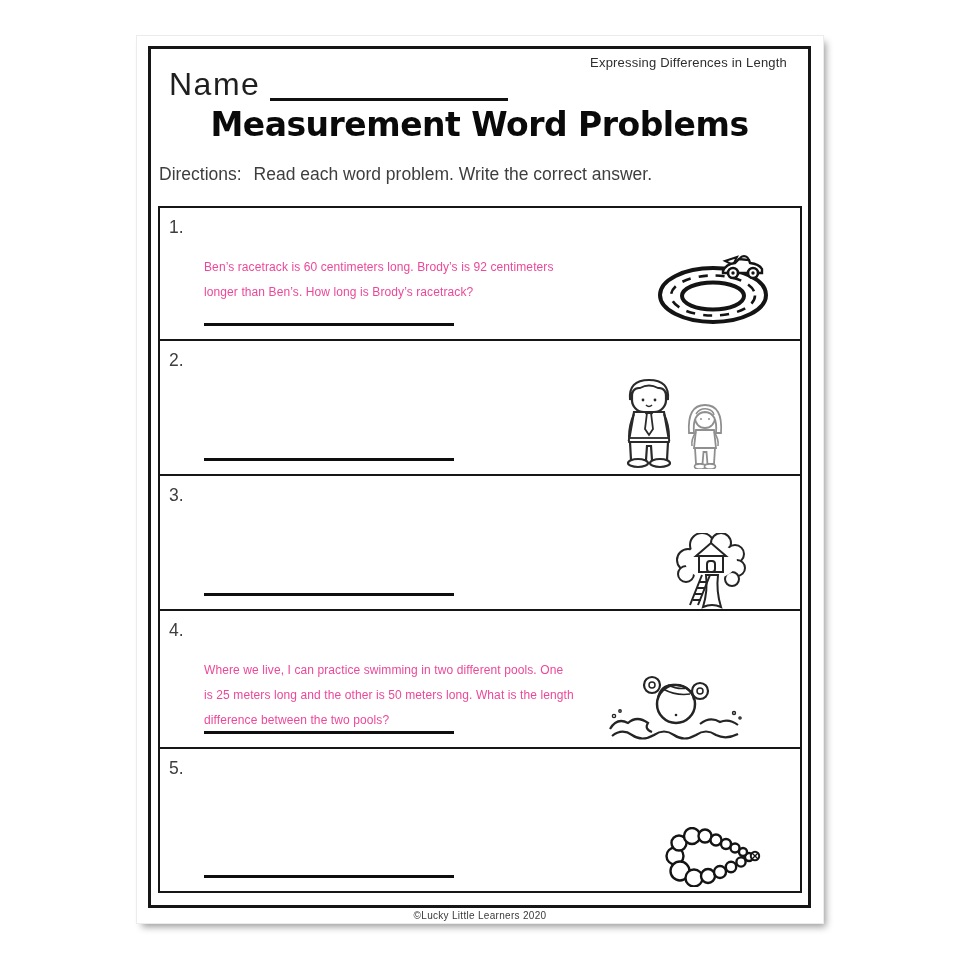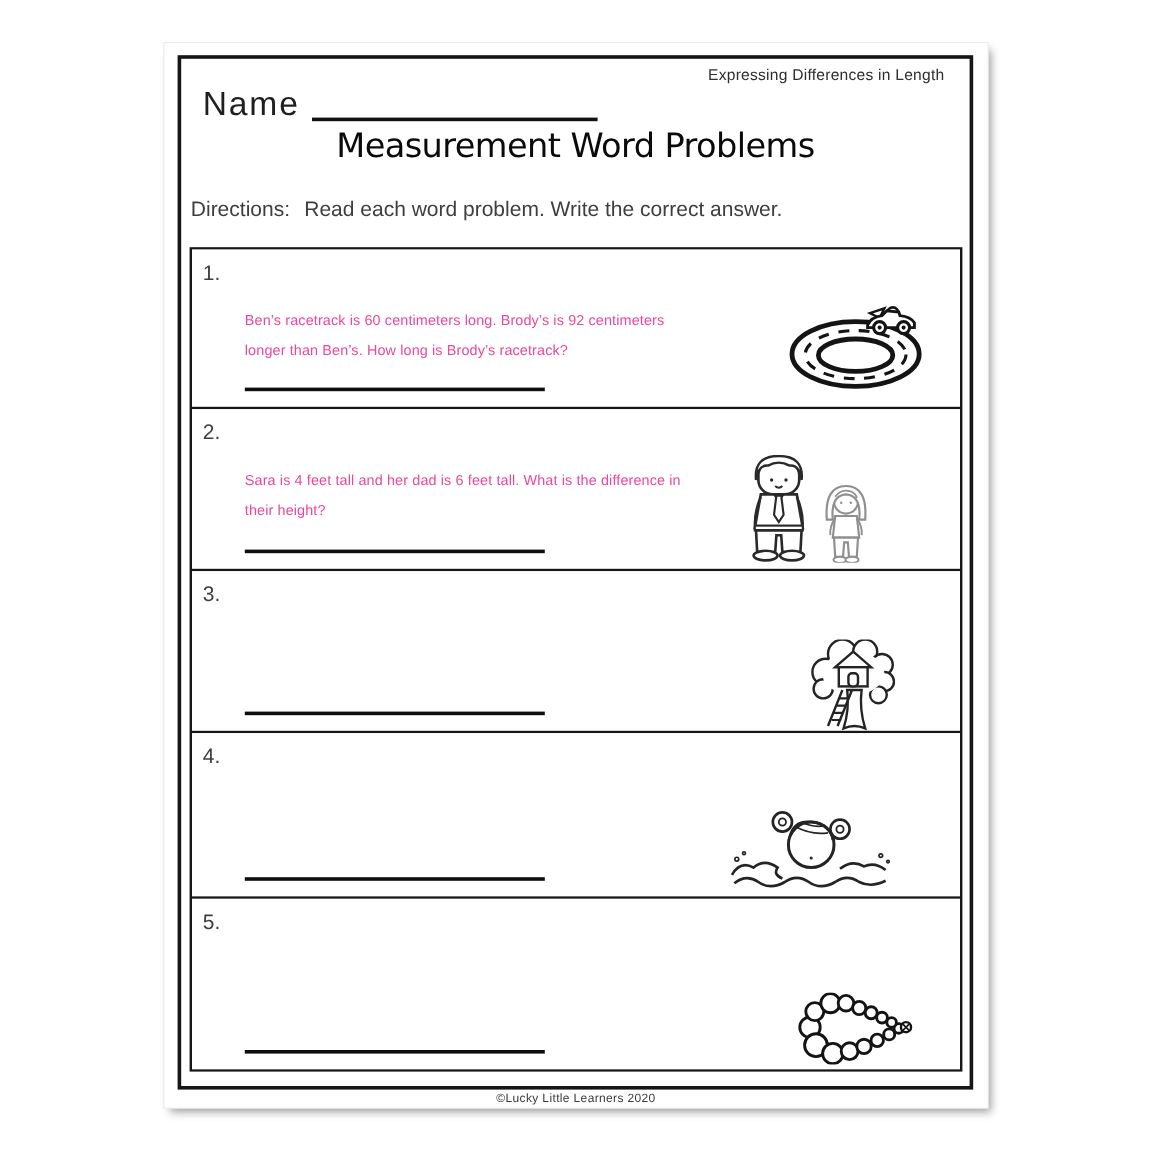--- a/index.html
+++ b/index.html
@@ -23,30 +23,30 @@
     border: 3px solid #161616;
   }
   .topic {
     position: absolute; top: 6px; right: 21px;
     font-size: 13px; color: #2e2e2e; letter-spacing: 0.2px;
   }
   .name-row {
     position: absolute; left: 18px; top: 16px;
     display: flex; align-items: flex-end; height: 38px;
   }
-  .name-label { font-size: 28px; color: #1f1f1f; letter-spacing: 1.5px; font-weight: 400; }
+  .name-label { font-size: 32px; color: #1f1f1f; letter-spacing: 1.5px; font-weight: 400; }
   .name-line {
     display: inline-block; width: 238px; height: 6px;
     border-bottom: 3.5px solid #111; margin-left: 10px; margin-bottom: 2px;
   }
   .title {
     position: absolute; top: 56px; left: 0; width: 100%;
     margin: 0; text-align: center;
     font-family: "DejaVu Sans", sans-serif;
-    font-size: 28px; font-weight: 400; color: #0a0a0a; letter-spacing: -0.5px;
+    font-size: 33px; font-weight: 700; color: #0a0a0a; letter-spacing: -0.5px;
   }
   .directions {
     position: absolute; left: 8px; top: 115px;
     font-size: 17.5px; color: #3e3e3e; text-align: center;
   }
   .directions .dir-text { margin-left: 7px; }
   .problems {
     position: absolute; left: 7px; top: 157px;
     width: 644px;
     border: 2px solid #161616;
@@ -121,22 +121,20 @@
             <circle cx="77" cy="20" r="5" fill="#fff" stroke="#141414" stroke-width="2.6"></circle>
             <circle cx="77" cy="20" r="1.7" fill="#141414"></circle>
             <circle cx="97" cy="20" r="5" fill="#fff" stroke="#141414" stroke-width="2.6"></circle>
             <circle cx="97" cy="20" r="1.7" fill="#141414"></circle>
           </g>
         </svg>
       </div>
 
       <div class="row">
         <span class="num">2.</span>
-        <div class="ptext">Sara is 4 feet tall and her dad is 6 feet tall. What is the difference in
-their height?</div>
         <div class="answer-line"></div>
         <svg class="illus i2" viewBox="0 0 113 90">
           <g fill="#fff" stroke="#2a2a2a">
             <rect x="13" y="5" width="34" height="28" rx="12" stroke-width="2.2"></rect>
             <path d="M11,21 Q9,1 30,1 Q51,1 49,21 Q47,8 39,9 Q30,4 21,9 Q13,8 11,21 Z" stroke-width="2"></path>
             <circle cx="24" cy="21" r="1.4" fill="#2a2a2a" stroke="none"></circle>
             <circle cx="36" cy="21" r="1.4" fill="#2a2a2a" stroke="none"></circle>
             <path d="M27,26 Q30,29 33,26" fill="none" stroke-width="1.6"></path>
             <path d="M15,33 L45,33 L50,61 L10,61 Z" stroke-width="2.2"></path>
             <path d="M26,33 L30,38 L34,33" fill="none" stroke-width="1.8"></path>
@@ -180,20 +178,23 @@
             <rect x="24" y="23" width="24" height="16"></rect>
             <rect x="32" y="28" width="8" height="11" rx="3"></rect>
             <path d="M27,42 L15,72 M35,42 L23,72" fill="none"></path>
             <path d="M24,49 L32,49 M22,55 L30,55 M20,61 L28,61 M18,67 L26,67" fill="none" stroke-width="1.8"></path>
           </g>
         </svg>
       </div>
 
       <div class="row">
         <span class="num">4.</span>
+        <div class="ptext">Where we live, I can practice swimming in two different pools. One
+is 25 meters long and the other is 50 meters long. What is the length
+difference between the two pools?</div>
         <div class="answer-line"></div>
         <svg class="illus i4" viewBox="0 0 140 75">
           <g fill="#fff" stroke="#242424">
             <circle cx="46" cy="13" r="8" stroke-width="2.2"></circle>
             <circle cx="46" cy="13" r="3" fill="none" stroke-width="1.5"></circle>
             <circle cx="94" cy="19" r="8" stroke-width="2.2"></circle>
             <circle cx="94" cy="19" r="3" fill="none" stroke-width="1.5"></circle>
             <circle cx="70" cy="32" r="19" stroke-width="2.5"></circle>
             <path d="M52,26 Q55,11 71,13 Q86,15 88,28" fill="none" stroke-width="2"></path>
             <path d="M57,17 Q70,24 84,22 M62,13 Q72,18 81,16" fill="none" stroke-width="1.5"></path>

